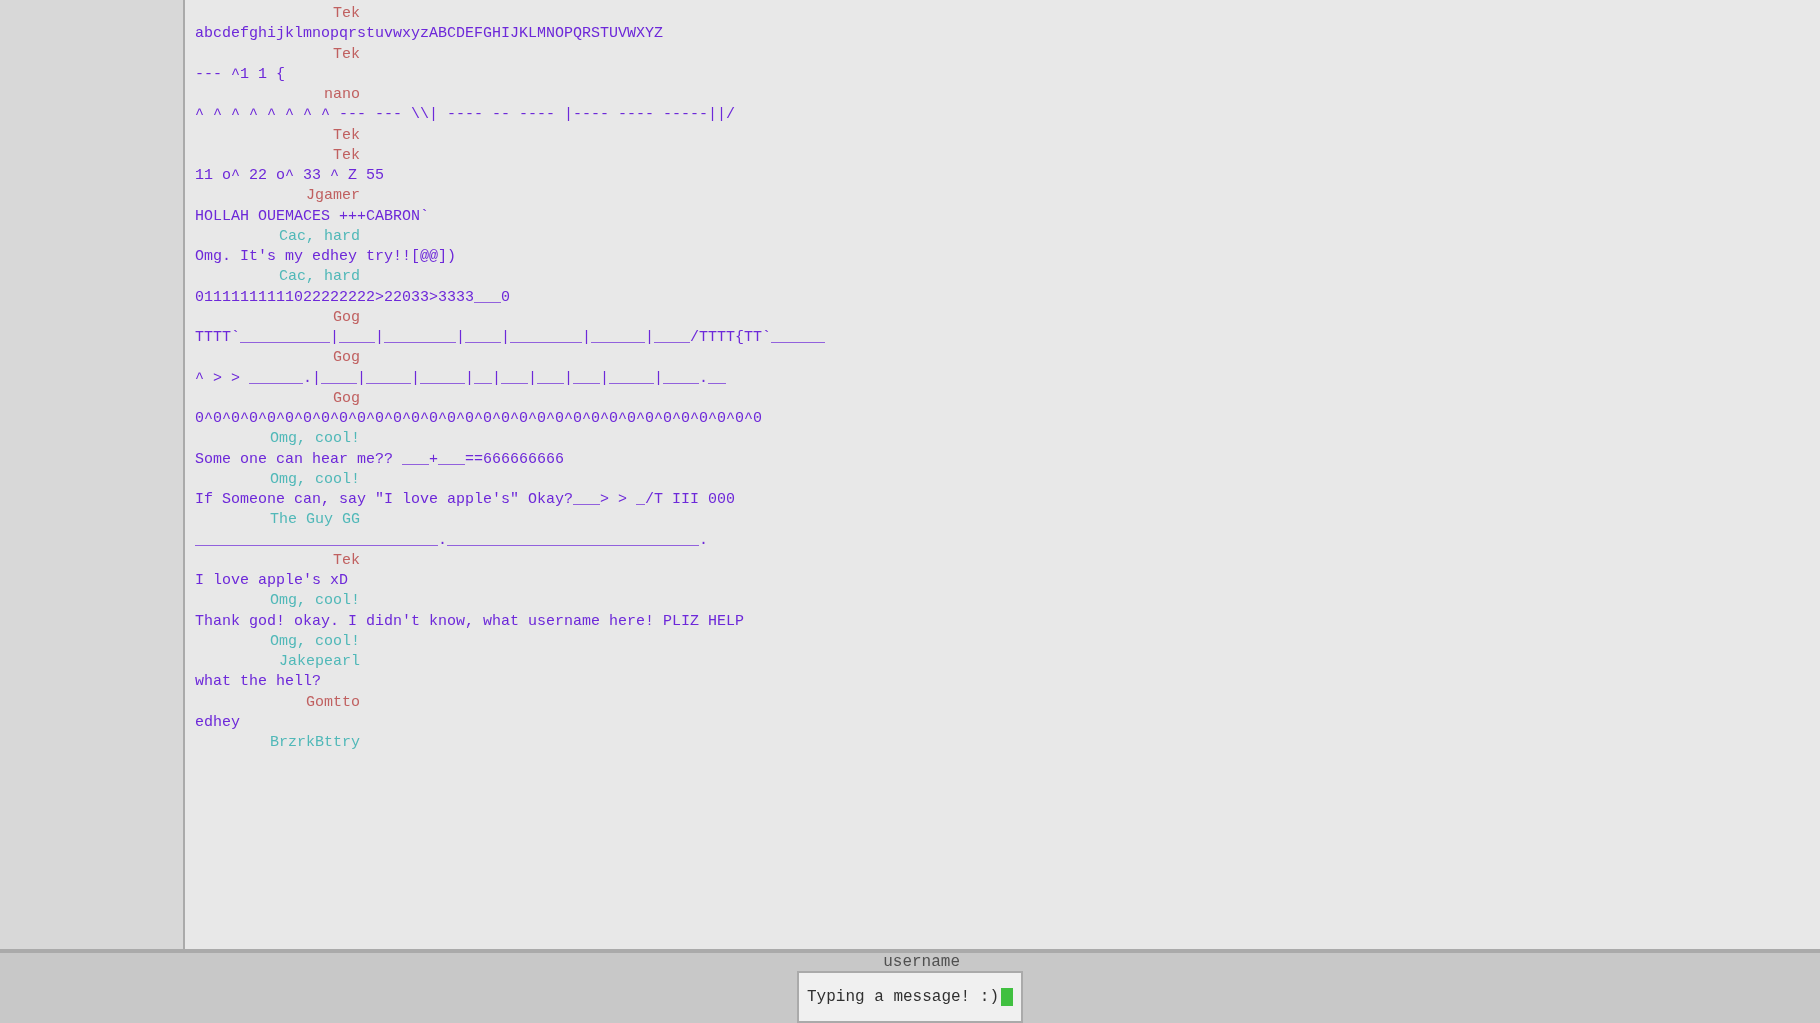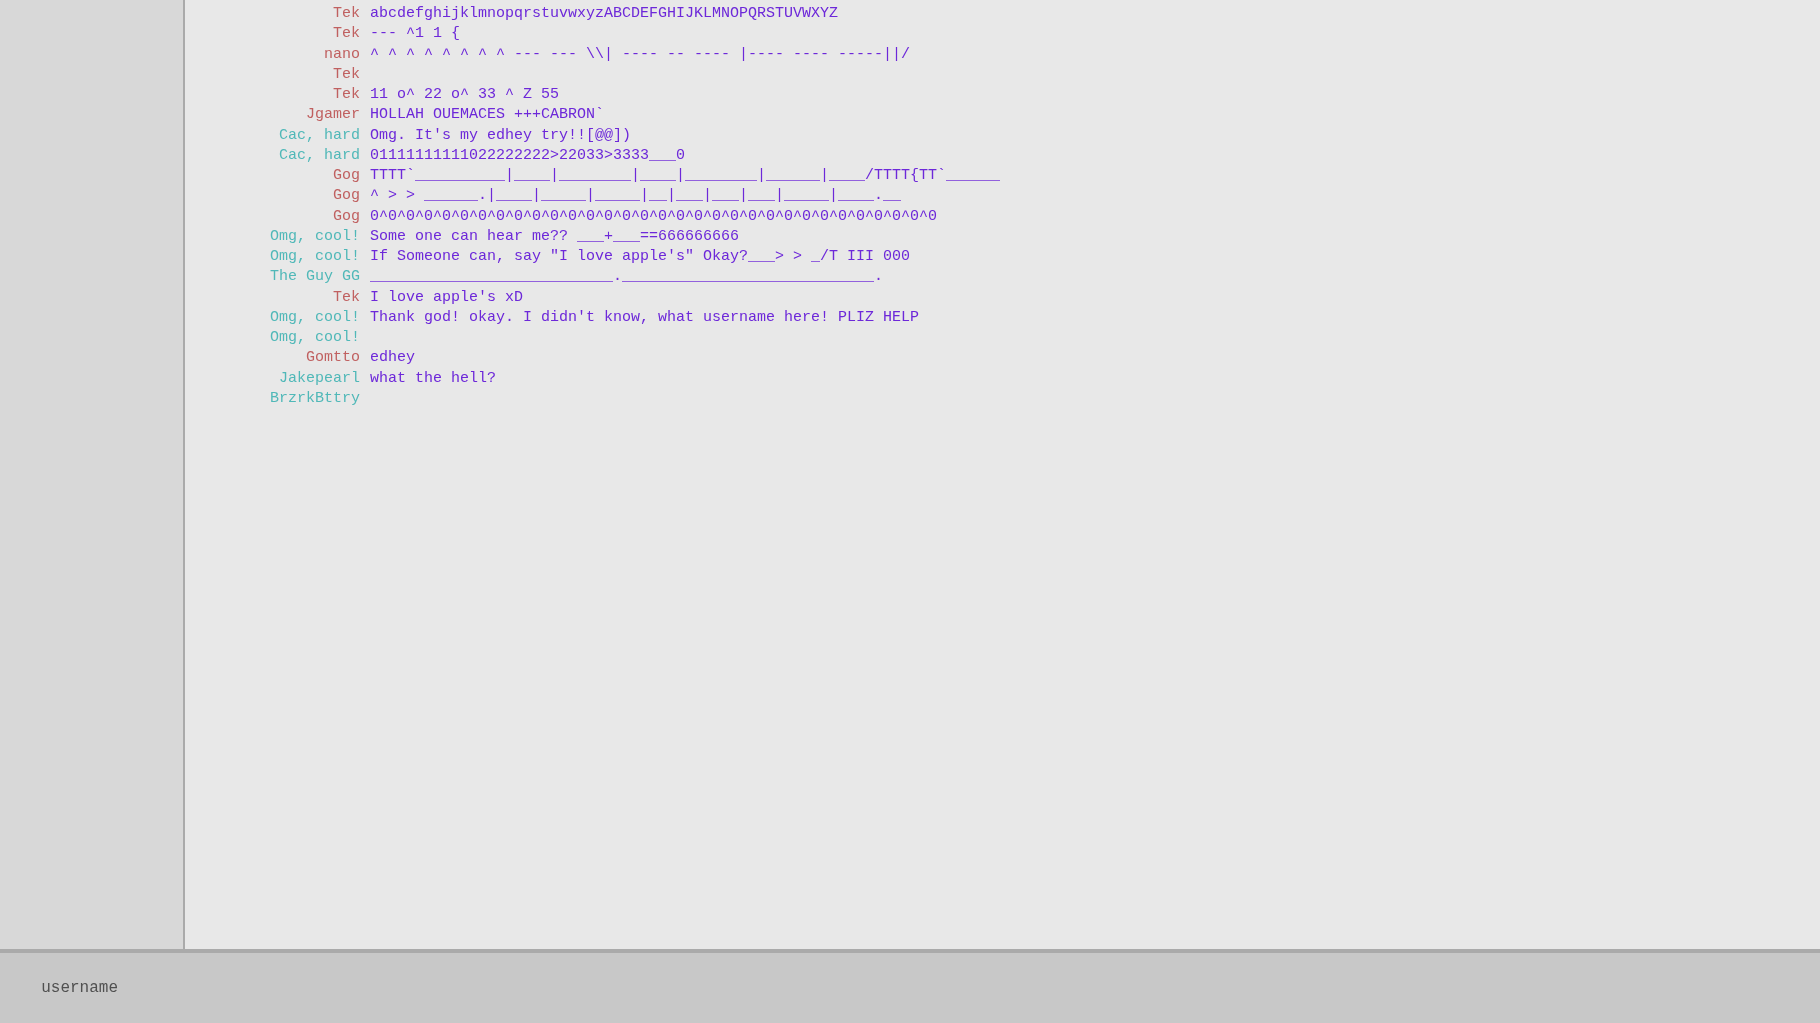--- a/index.html
+++ b/index.html
@@ -40,23 +40,25 @@
 
     .messages-panel {
       flex: 1;
       background: #e8e8e8;
       overflow-y: auto;
       padding: 4px 8px;
     }
 
     .message-row {
       display: flex;
+      flex-direction: column;
       margin-bottom: 0;
       line-height: 1.35;
       font-size: 15px;
+      justify-content: center;
     }
 
     .username {
       width: 175px;
       min-width: 175px;
       text-align: right;
       padding-right: 8px;
       color: #c06060;
       font-size: 15px;
       font-family: 'Courier New', Courier, monospace;
@@ -73,21 +75,21 @@
       color: #6d28d9;
       font-size: 15px;
       font-family: 'Courier New', Courier, monospace;
       word-break: break-all;
       padding-left: 2px;
     }
 
     .input-area {
       height: 72px;
       display: flex;
-      flex-direction: row;
+      flex-direction: column;
       align-items: center;
       background: #c8c8c8;
       border-top: 2px solid #aaa;
       padding: 0 8px;
     }
 
     .input-label {
       font-family: 'Courier New', Courier, monospace;
       font-size: 16px;
       color: #505050;
@@ -185,28 +187,32 @@
           <div class="message-text">I love apple's xD</div>
         </div>
         <div class="message-row">
           <div class="username cyan">Omg, cool!</div>
           <div class="message-text">Thank god! okay. I didn't know, what username here! PLIZ HELP</div>
         </div>
         <div class="message-row">
           <div class="username cyan">Omg, cool!</div>
         </div>
         <div class="message-row">
+          <div class="username cyan">Jakepearl</div>
+          <div class="message-text">what the hell?</div>
+        </div>
+        <div class="message-row">
           <div class="username ">Gomtto</div>
           <div class="message-text">edhey</div>
-        </div>
-        <div class="message-row">
-          <div class="username cyan">Jakepearl</div>
-          <div class="message-text">what the hell?</div>
         </div>
         <div class="message-row">
           <div class="username cyan">BrzrkBttry</div>
         </div>
       </div>
   </div>
   <div class="input-area">
     <div class="input-label">username</div>
+    <div class="message-input-box">
+      <span>Typing a message! :)</span>
+        <span class="cursor-block"></span>
+    </div>
   </div>
 </div>
 
 </body></html>

